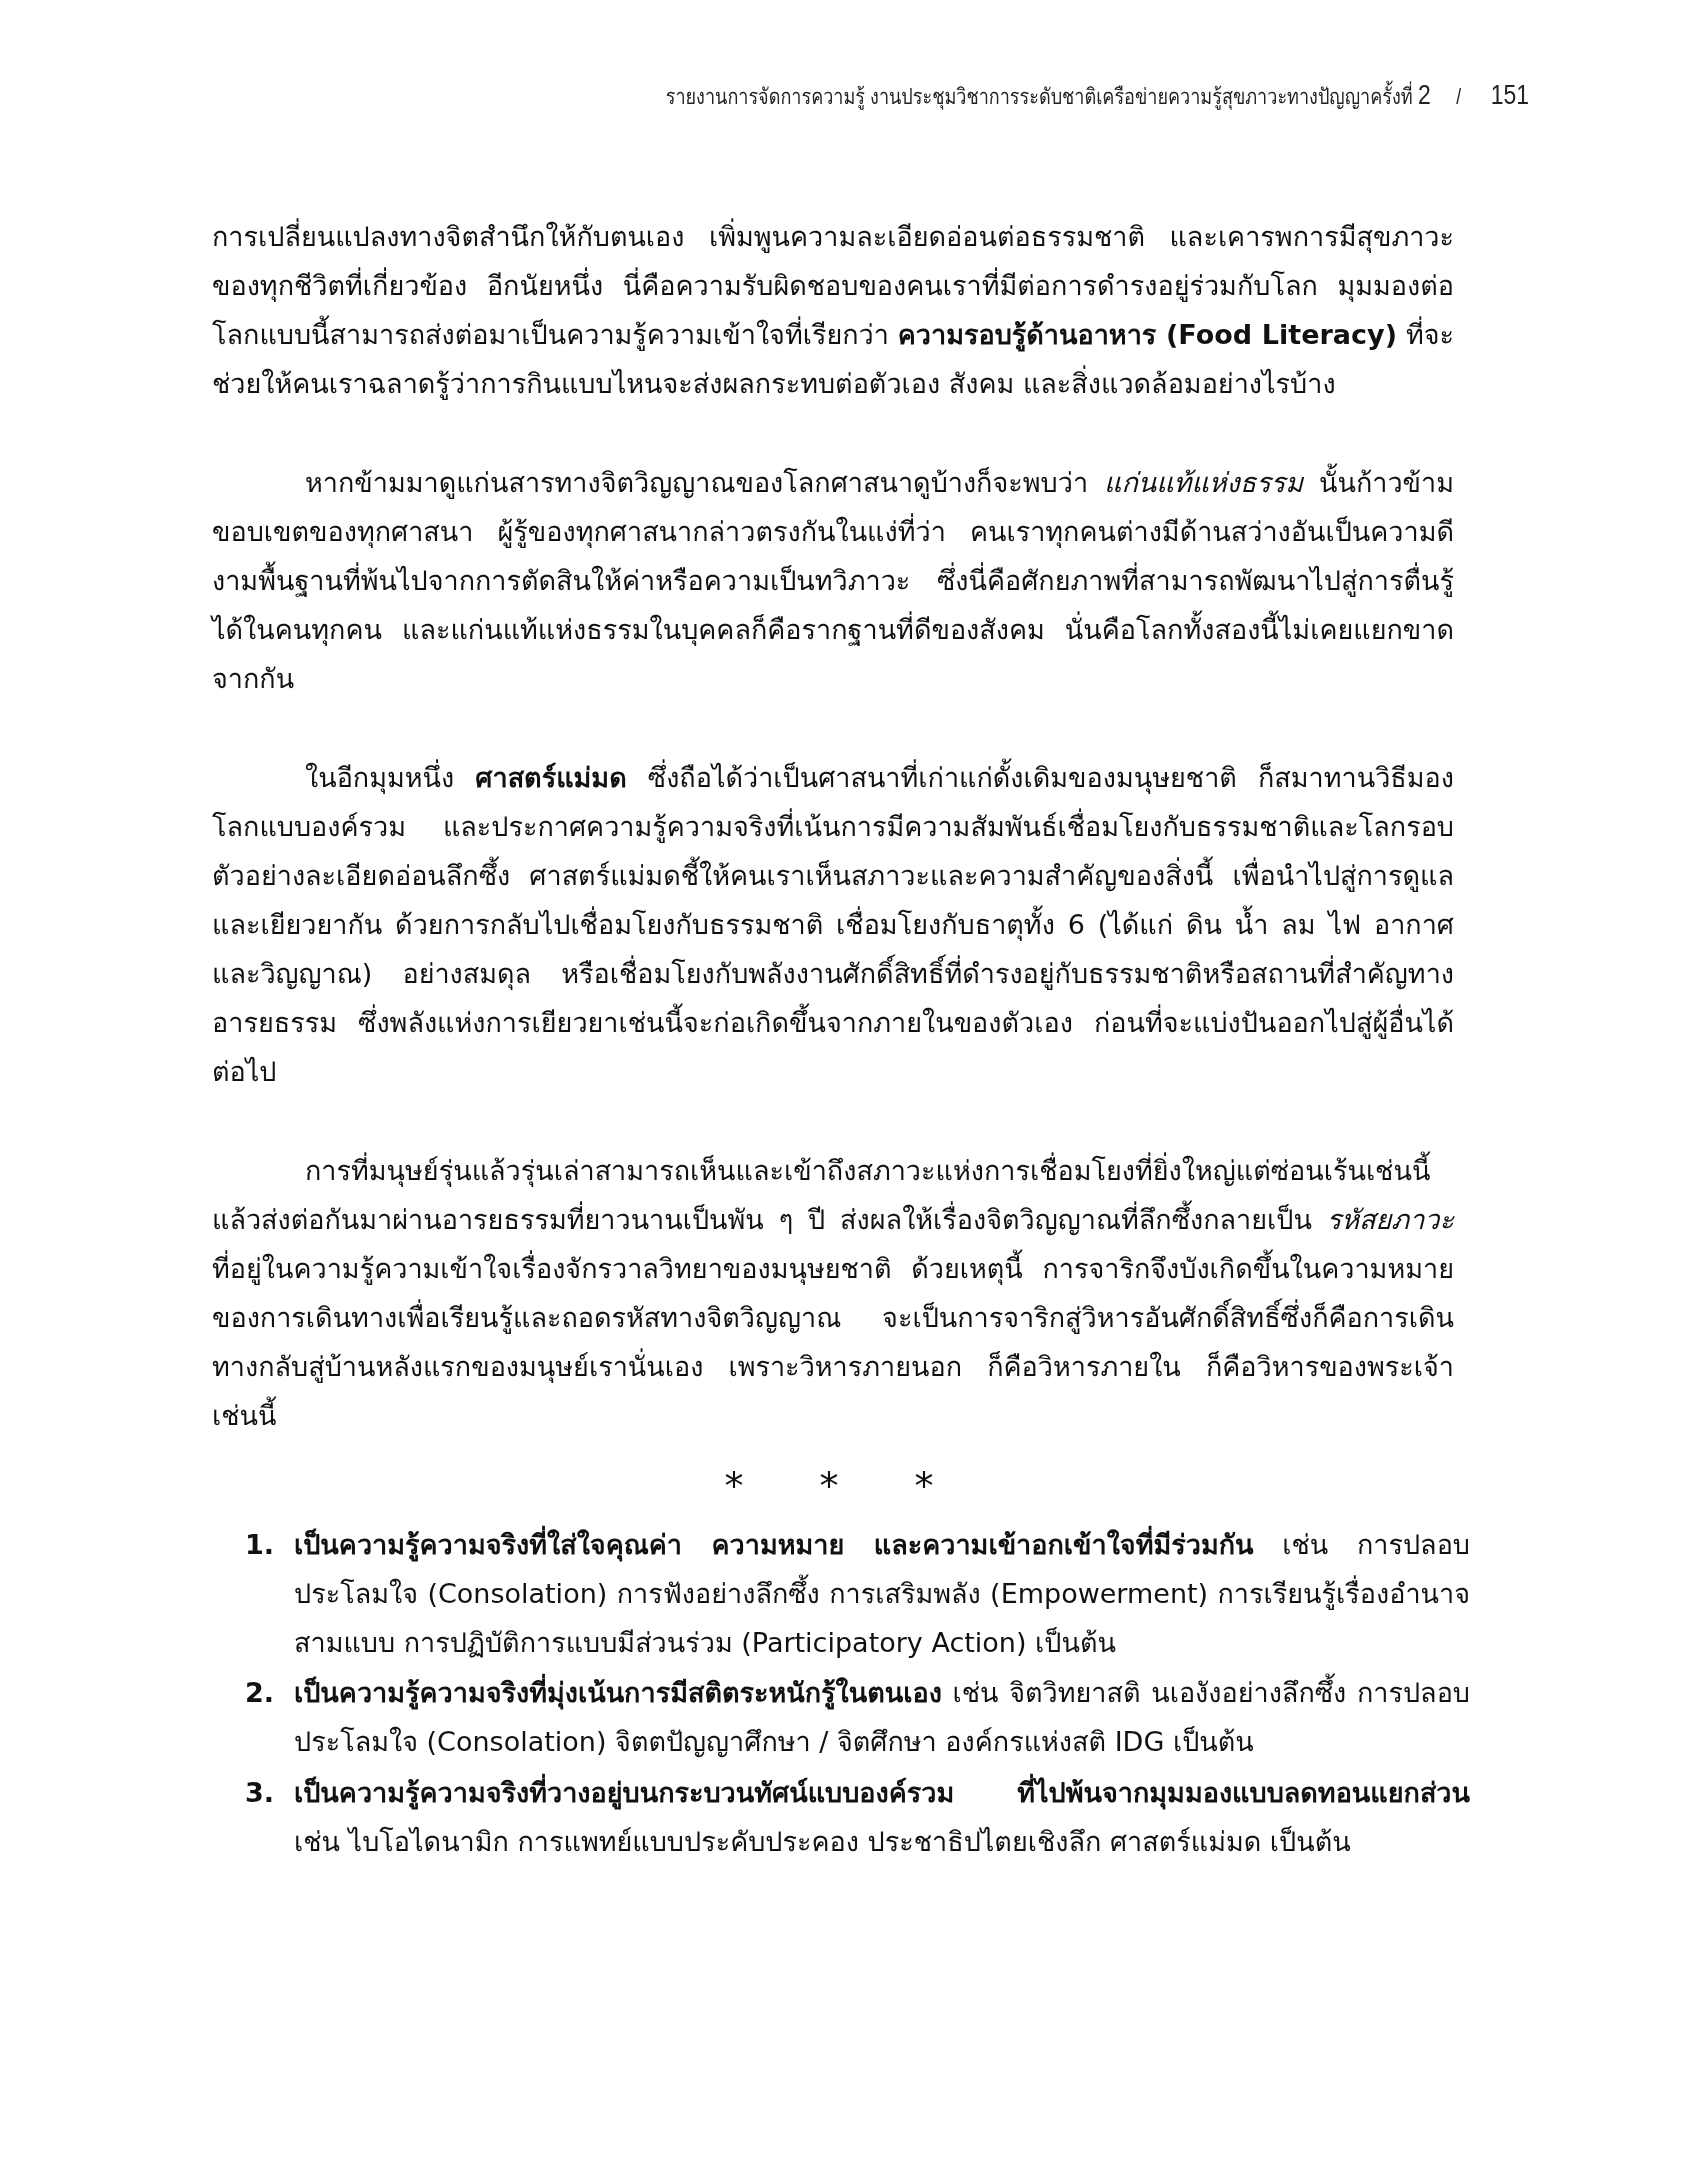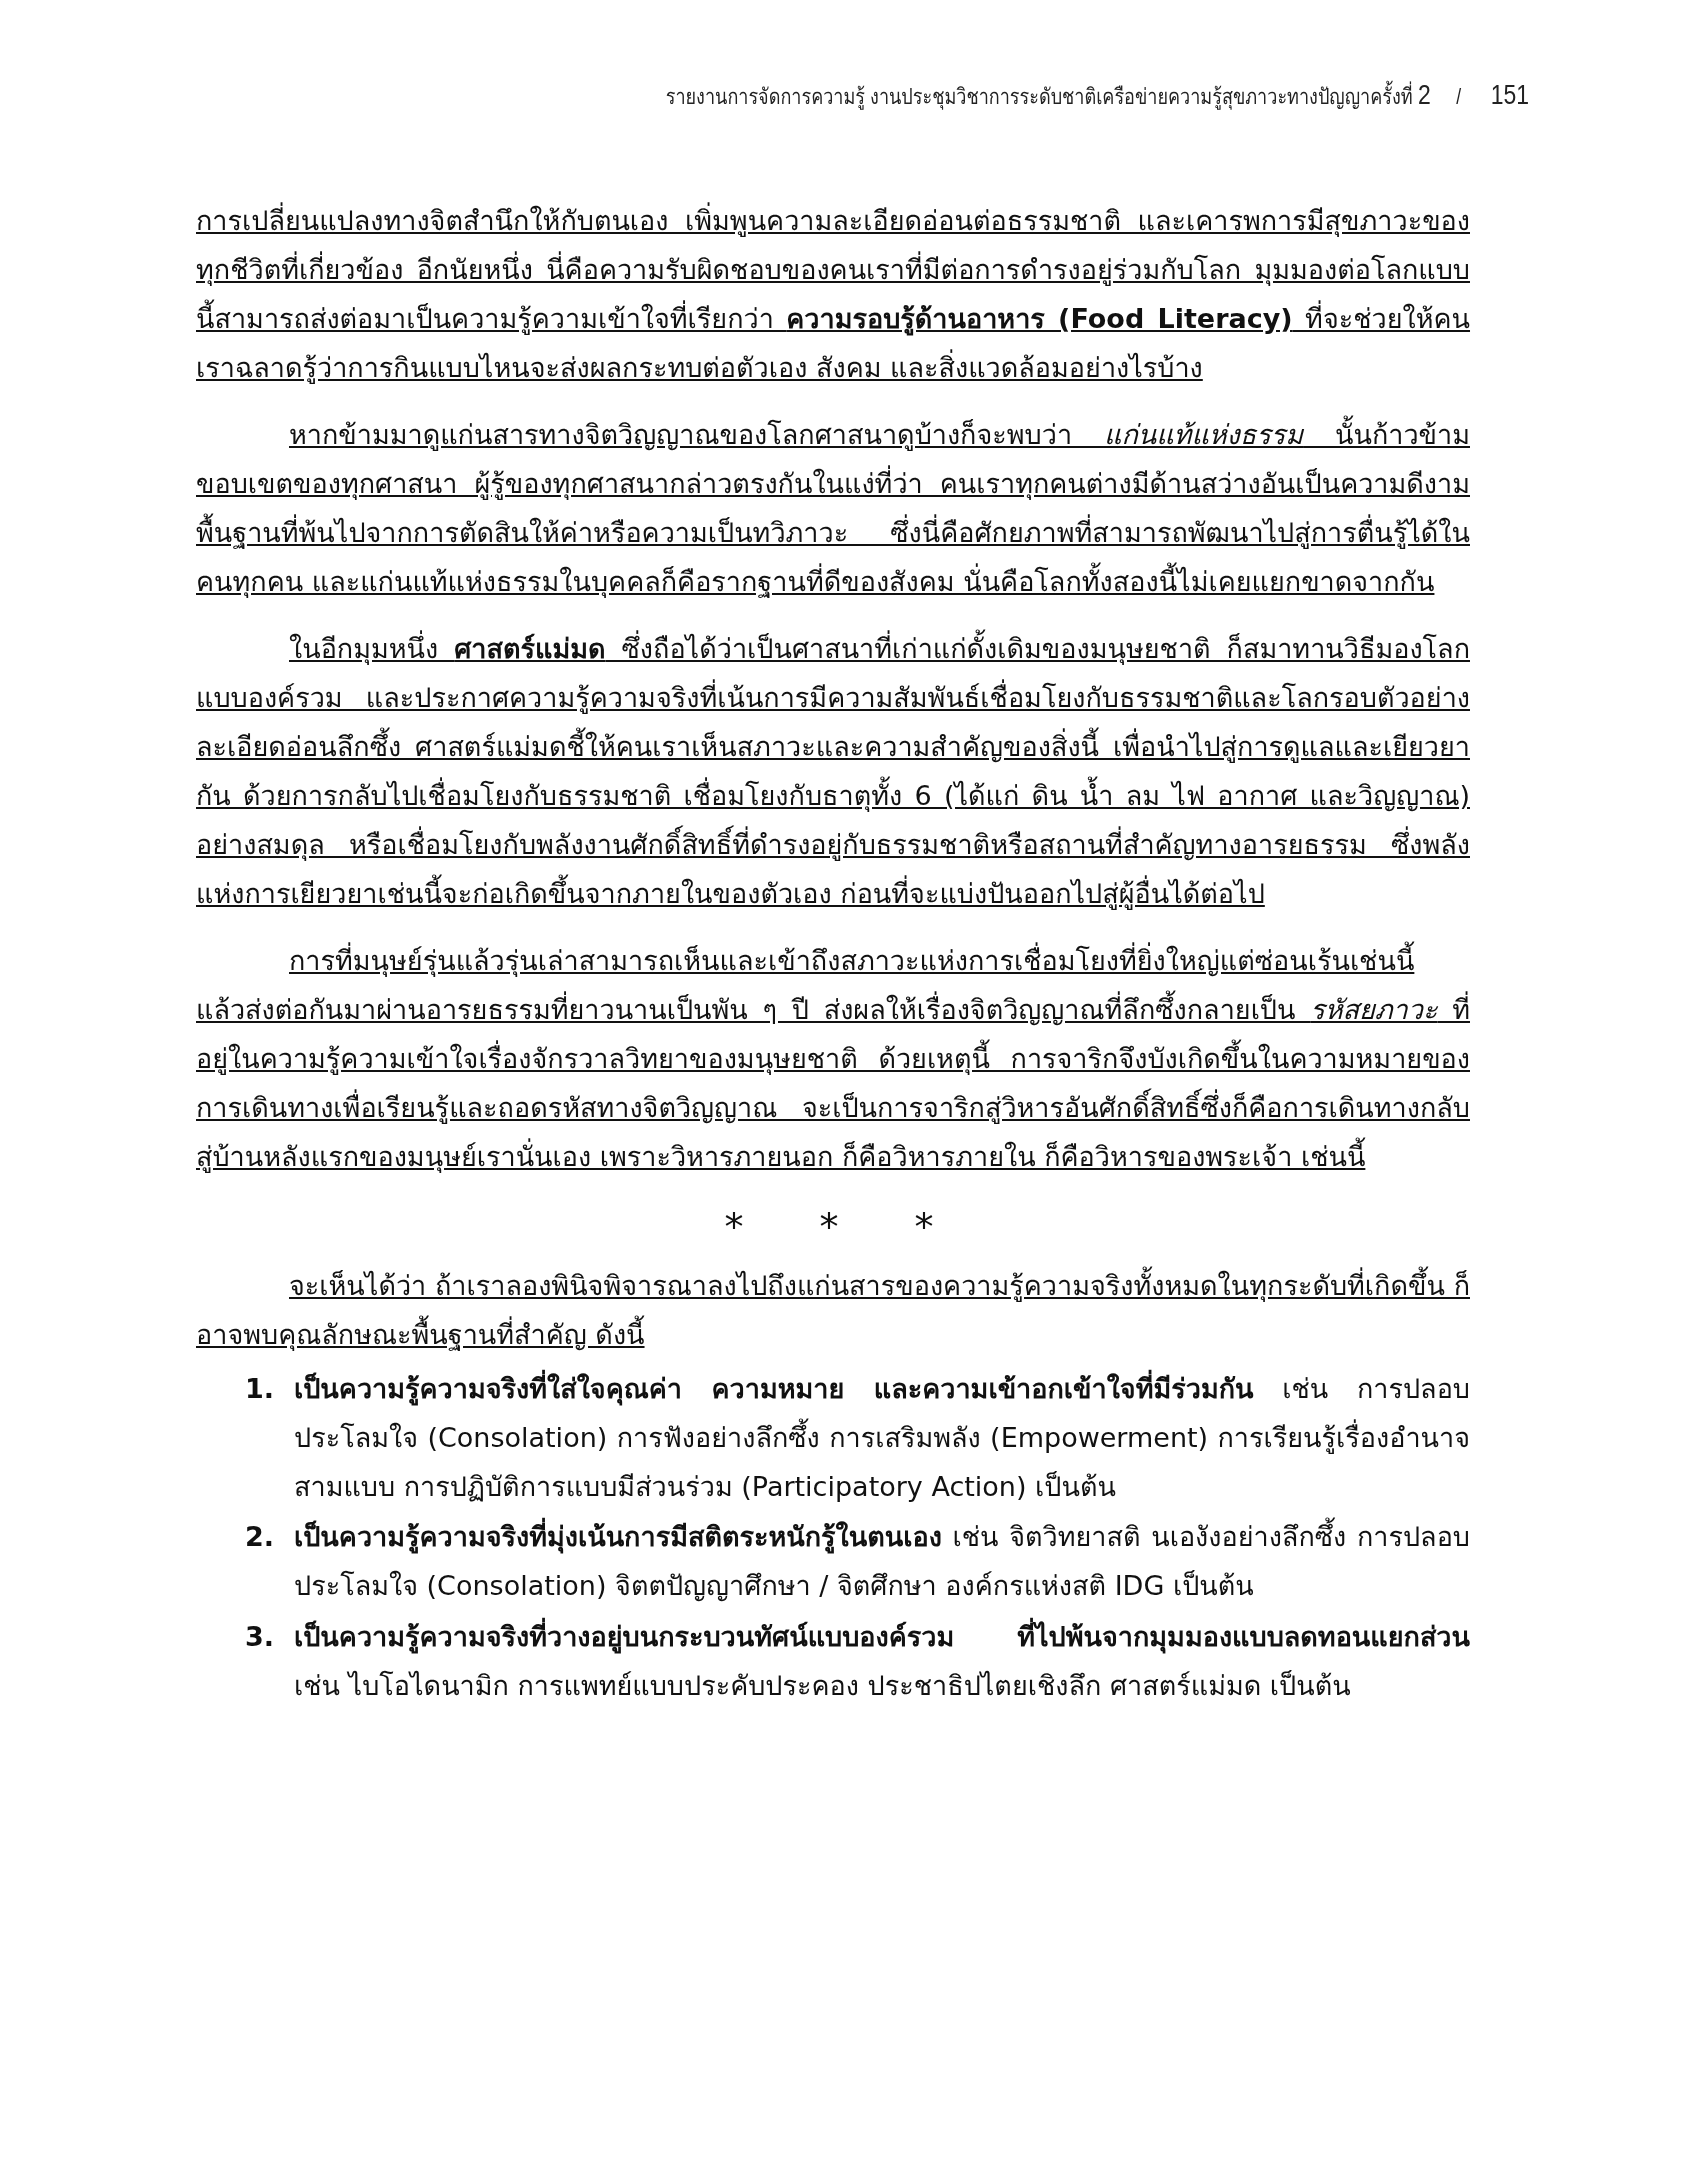--- a/index.html
+++ b/index.html
@@ -17,21 +17,21 @@
   }
   .header .title { white-space: nowrap; }
   .header .issue { font-size: 28px; margin-left: 6.6px; }
   .header .sep { margin: 0 36px 0 31px; font-size: 21.4px; }
   .header .page { font-size: 28px; }
 
   .content {
     position: absolute; left: 196px; top: 196px; width: 1274px;
     font-size: 27px; line-height: 49px;
   }
-  .content p { margin: 0; text-align: justify; text-align-last: left; text-decoration: underline; }
+  .content p { margin: 16px; text-align: justify; text-align-last: left; }
   .content p.indent { text-indent: 93px; }
   .gap { height: 18px; }
   b { font-weight: bold; }
   i { font-style: italic; }
 
   .stars {
     display: flex; justify-content: center; gap: 76px;
     font-size: 38px; line-height: 58px; margin: 16.5px 0 5px 0; padding-right: 8.2px;
   }
 
@@ -66,21 +66,20 @@
   <div class="gap"></div>
 
   <p class="indent"><span>การที่มนุษย์รุ่นแล้วรุ่นเล่าสามารถเห็นและเข้าถึงสภาวะแห่งการเชื่อมโยงที่ยิ่งใหญ่แต่ซ่อนเร้นเช่นนี้ แล้วส่งต่อกันมาผ่านอารยธรรมที่ยาวนานเป็นพัน ๆ ปี  ส่งผลให้เรื่องจิตวิญญาณที่ลึกซึ้งกลายเป็น </span><i>รหัสยภาวะ</i><span> ที่อยู่ในความรู้ความเข้าใจเรื่องจักรวาลวิทยาของมนุษยชาติ   ด้วยเหตุนี้ การจาริกจึงบังเกิดขึ้นในความหมายของการเดินทางเพื่อเรียนรู้และถอดรหัสทางจิตวิญญาณ  จะเป็นการจาริกสู่วิหารอันศักดิ์สิทธิ์ซึ่งก็คือการเดินทางกลับสู่บ้านหลังแรกของมนุษย์เรานั่นเอง  เพราะวิหารภายนอก ก็คือวิหารภายใน ก็คือวิหารของพระเจ้า เช่นนี้</span></p>
 
   <div class="stars">
     <span>*</span>
     <span>*</span>
     <span>*</span>
   </div>
 
-  <p class="indent">จะเห็นได้ว่า ถ้าเราลองพินิจพิจารณาลงไปถึงแก่นสารของความรู้ความจริงทั้งหมดในทุกระดับที่เกิดขึ้น ก็อาจพบคุณลักษณะพื้นฐานที่สำคัญ ดังนี้</p>
 
   <ol class="features">
     <li>
       <span class="num">1.</span>
       <span class="body"><b>เป็นความรู้ความจริงที่ใส่ใจคุณค่า ความหมาย และความเข้าอกเข้าใจที่มีร่วมกัน</b><span>   เช่น การปลอบประโลมใจ (Consolation)   การฟังอย่างลึกซึ้ง   การเสริมพลัง (Empowerment)   การเรียนรู้เรื่องอำนาจสามแบบ  การปฏิบัติการแบบมีส่วนร่วม (Participatory Action)  เป็นต้น</span></span>
     </li>
     <li>
       <span class="num">2.</span>
       <span class="body"><b>เป็นความรู้ความจริงที่มุ่งเน้นการมีสติตระหนักรู้ในตนเอง</b><span>  เช่น จิตวิทยาสติ  นเองังอย่างลึกซึ้ง  การปลอบประโลมใจ (Consolation)   จิตตปัญญาศึกษา / จิตศึกษา  องค์กรแห่งสติ  IDG  เป็นต้น</span></span>
     </li>

